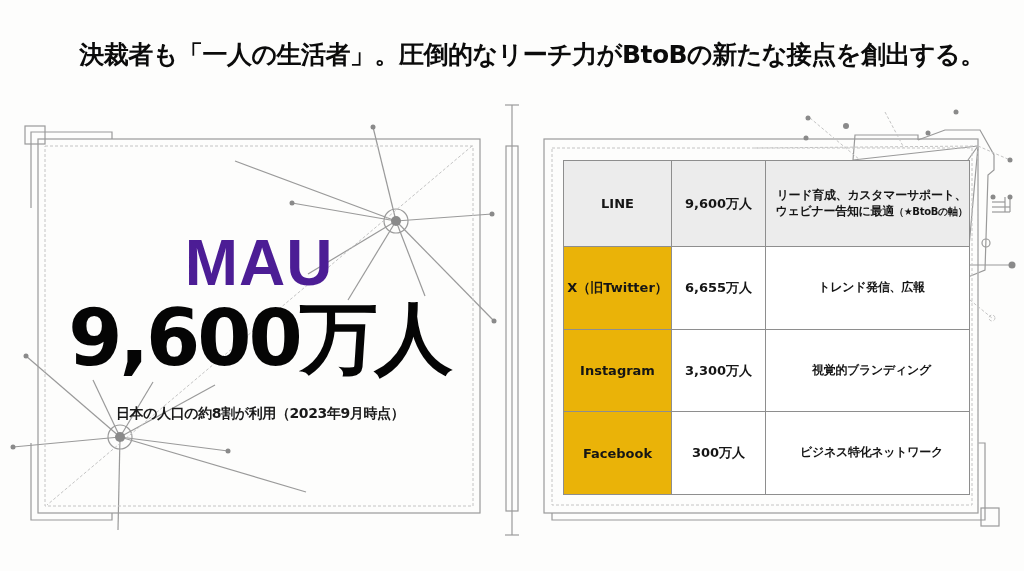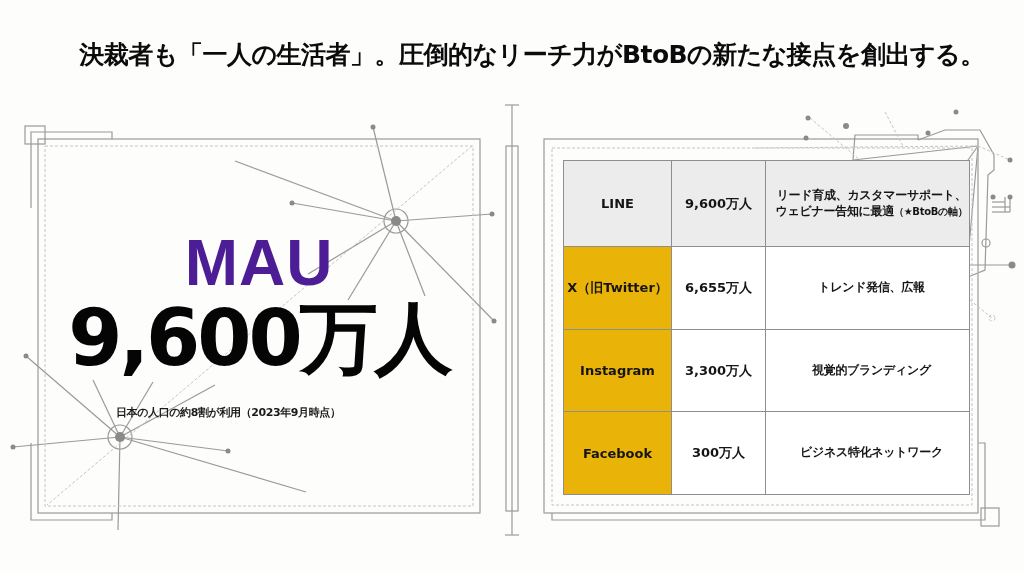--- a/index.html
+++ b/index.html
@@ -20,21 +20,21 @@
     font-family: "Liberation Sans", "DejaVu Sans", sans-serif;
     font-size: 64px; font-weight: 700; line-height: 1; letter-spacing: 1px; color: #4c1d95;
   }
   .mau-value {
     position: absolute; left: 0; width: 100%; top: 160px; text-align: center;
     font-family: "DejaVu Sans", "Liberation Sans", sans-serif;
     font-size: 78px; font-weight: 700; line-height: 1; letter-spacing: -3px; color: #050505;
   }
   .mau-note {
     position: absolute; left: 78px; top: 266px;
-    font-size: 11px; font-weight: 700; color: #1a1a1a; letter-spacing: -0.4px;
+    font-size: 14px; font-weight: 700; color: #1a1a1a; letter-spacing: -0.4px;
   }
 
   
   .sns-table {
     position: absolute; left: 563px; top: 160px; width: 406px; height: 335px;
     border-collapse: collapse; table-layout: fixed; background: #fff;
   }
   .sns-table td { border: 1.5px solid #8e8e8e; font-size: 13px; font-weight: 700; color: #151515; }
   .sns-table col.c1 { width: 108px; }
   .sns-table col.c2 { width: 94px; }

